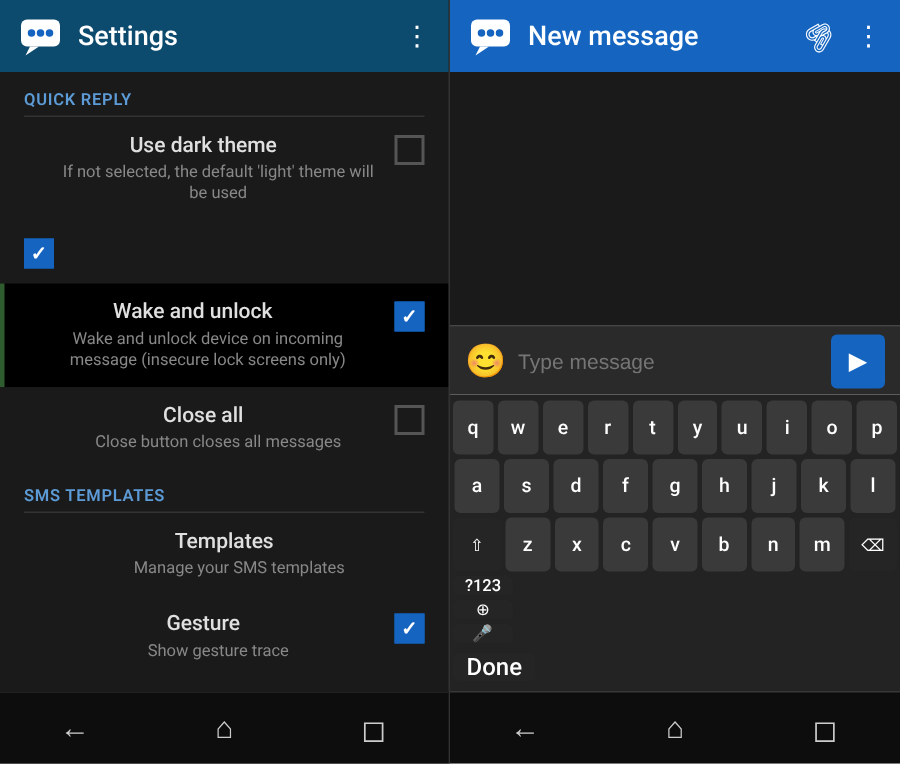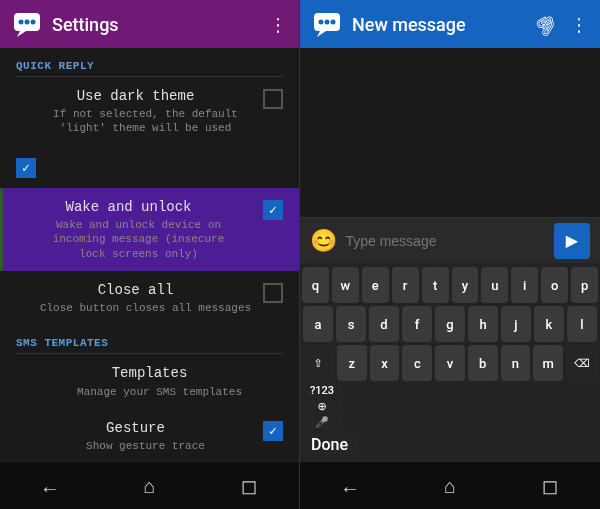--- a/index.html
+++ b/index.html
@@ -16,21 +16,21 @@
     .left-panel {
       width: 300px;
       height: 509px;
       background: #1a1a1a;
       display: flex;
       flex-direction: column;
       border-right: 1px solid #333;
     }
 
     .header {
-      background: #701a75;
+      background: #0c4a6e;
       height: 48px;
       display: flex;
       align-items: center;
       padding: 0 12px;
       gap: 10px;
     }
 
     .header-title {
       color: #fff;
       font-size: 18px;
@@ -41,21 +41,20 @@
     .header-menu-icon {
       color: #fff;
       font-size: 18px;
       cursor: pointer;
     }
 
     .settings-content {
       flex: 1;
       overflow-y: auto;
       padding-bottom: 8px;
-      font-family: Liberation Mono, monospace;
     }
 
     .section-label {
       color: #5c9bd6;
       font-size: 11px;
       font-weight: 600;
       padding: 12px 16px 4px 16px;
       letter-spacing: 0.5px;
     }
 
@@ -333,21 +332,21 @@
         <div class="setting-title">Use dark theme</div>
         <div class="setting-desc">If not selected, the default 'light' theme will be used</div>
       </div>
       <div class="checkbox"></div>
     </div>
 
     <div class="setting-item">
       <div class="checkbox checked"></div>
     </div>
 
-    <div class="setting-item" style="background:#4c1d95; border-left: 3px solid #2e5c2e; gap: 25px;">
+    <div class="setting-item" style="background:#000000; border-left: 3px solid #2e5c2e; gap: 25px;">
       <div class="setting-text">
         <div class="setting-title">Wake and unlock</div>
         <div class="setting-desc">Wake and unlock device on incoming message (insecure lock screens only)</div>
       </div>
       <div class="checkbox checked"></div>
     </div>
 
     <div class="setting-item">
       <div class="setting-text">
         <div class="setting-title">Close all</div>

